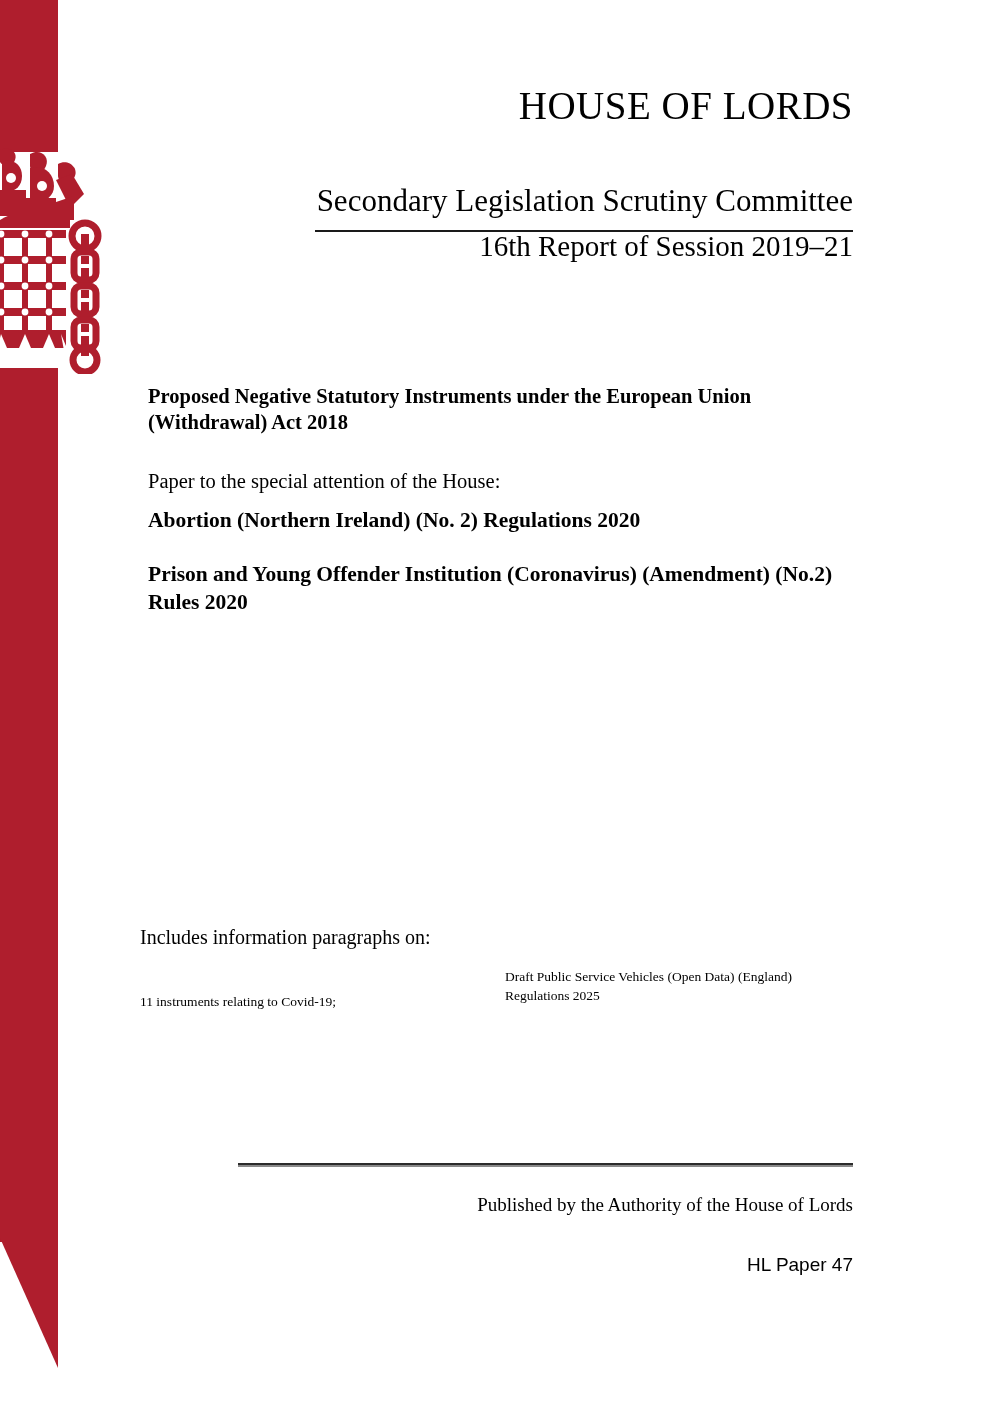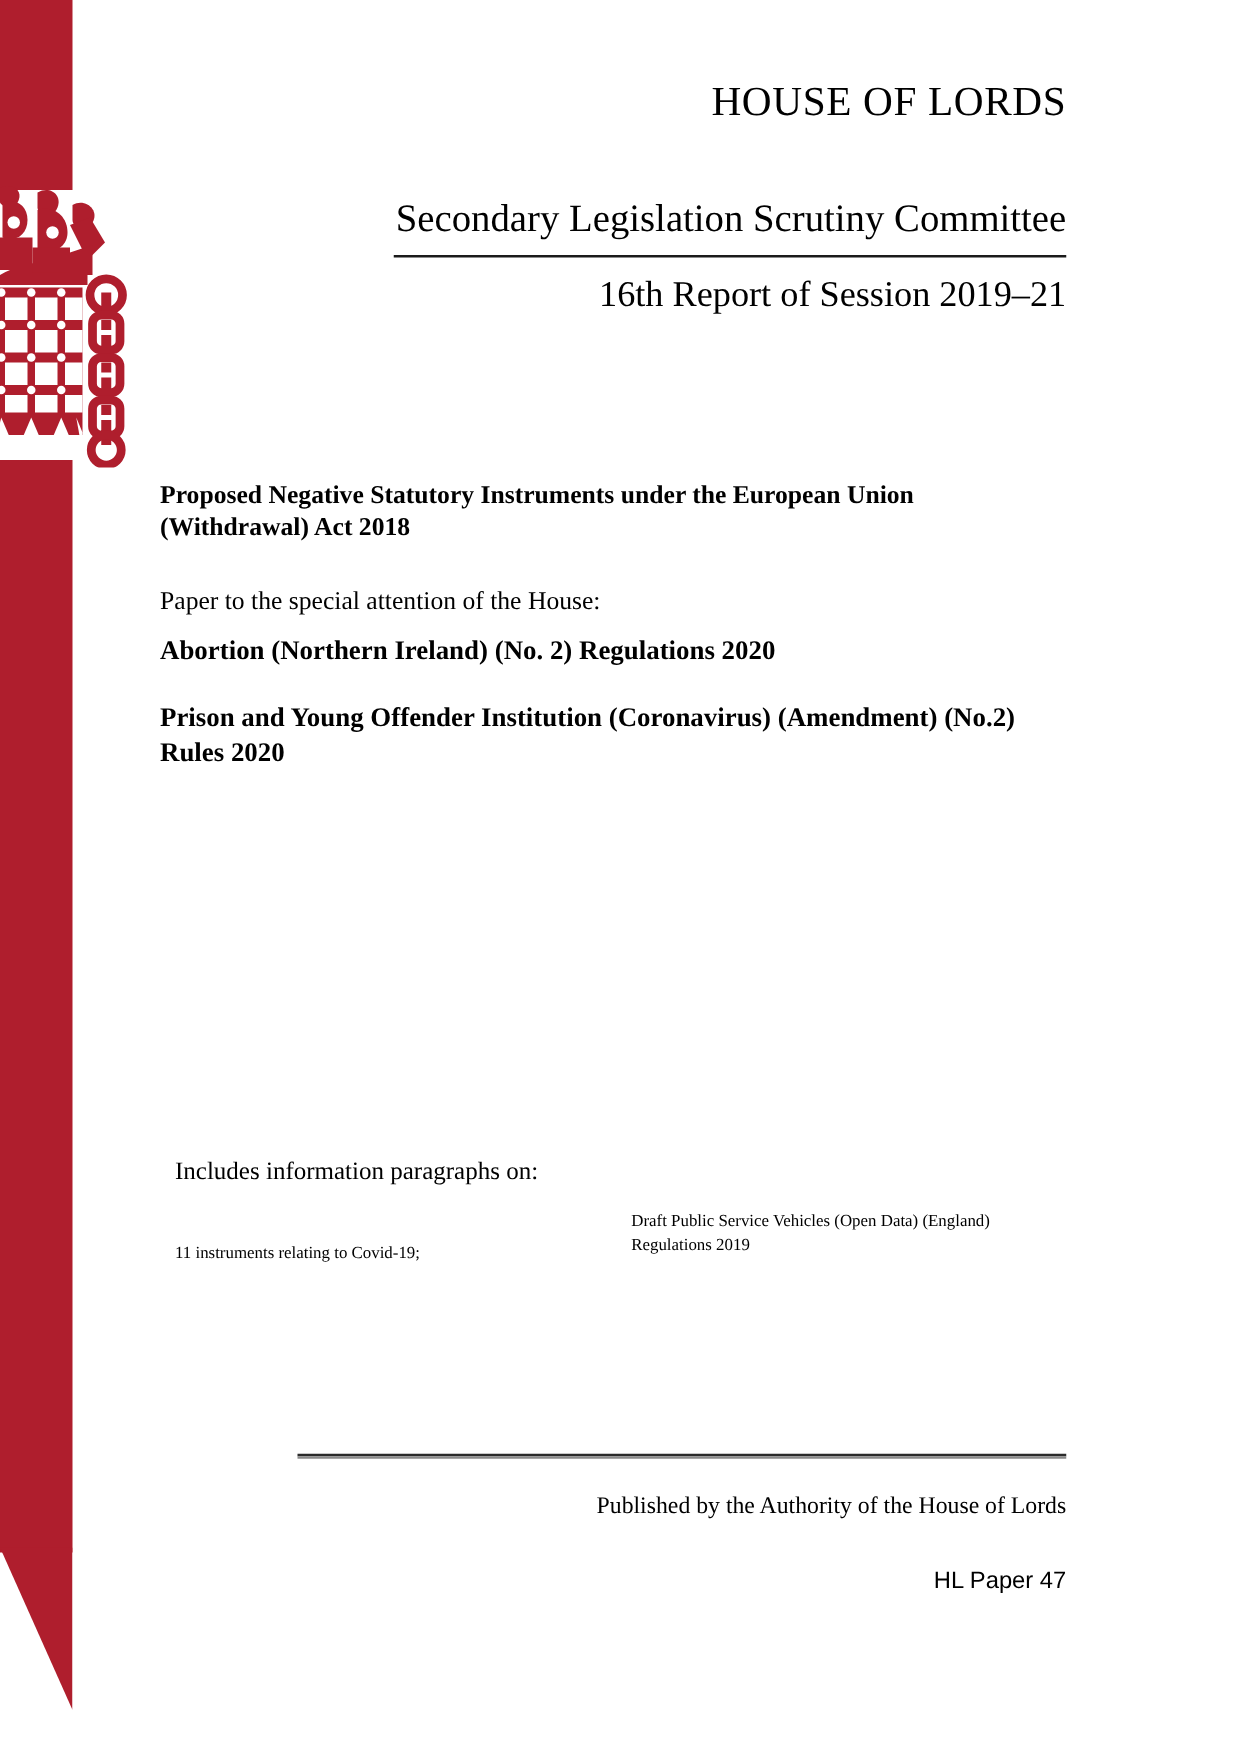--- a/index.html
+++ b/index.html
@@ -63,45 +63,44 @@
 
   
   .header {
     position: absolute;
     left: 140px;
     top: 0;
     width: 713px;
     text-align: right;
   }
   .house-title {
-    font-size: 33px;
+    font-size: 39px;
     letter-spacing: 0.5px;
     line-height: 1;
-    padding-top: 66px;
+    padding-top: 86px;
     font-family: Liberation Serif, serif;
   }
   .committee-title {
     font-size: 31px;
     line-height: 1;
     padding-top: 60px;
   }
   .rule-committee {
     border-bottom: 2.5px solid #1a1a1a;
     margin: 14px 0 0 175px;
   }
   .session-title {
     font-size: 29px;
     line-height: 1;
-    padding-top: 16px;
   }
 
   
   .body-block {
     position: absolute;
-    left: 128px;
+    left: 148px;
     top: 383px;
     width: 715px;
   }
   .b-head {
     font-size: 20.5px;
     font-weight: bold;
     line-height: 1.28;
     margin: 0;
   }
   .b-plain {
@@ -286,21 +285,21 @@
     <p class="b-head">Proposed Negative Statutory Instruments under the European Union (Withdrawal) Act 2018</p>
     <p class="b-plain">Paper to the special attention of the House:</p>
     <p class="b-item">Abortion (Northern Ireland) (No. 2) Regulations 2020</p>
     <p class="b-item gap">Prison and Young Offender Institution (Coronavirus) (Amendment) (No.2) Rules 2020</p>
   </div>
 
   <div class="includes">
     <p class="includes-head">Includes information paragraphs on:</p>
     <div class="includes-cols">
       <div class="inc-col-a">11 instruments relating to Covid-19;</div>
-      <div class="inc-col-b">Draft Public Service Vehicles (Open Data) (England) Regulations 2019</div>
+      <div class="inc-col-b">Draft Public Service Vehicles (Open Data) (England) Regulations 2025</div>
     </div>
   </div>
 
   <div class="footer">
     <div class="rule-thick"></div>
     <div class="rule-thin"></div>
     <div class="published">Published by the Authority of the House of Lords</div>
     <div class="paper-no">HL Paper 47</div>
   </div>
 

